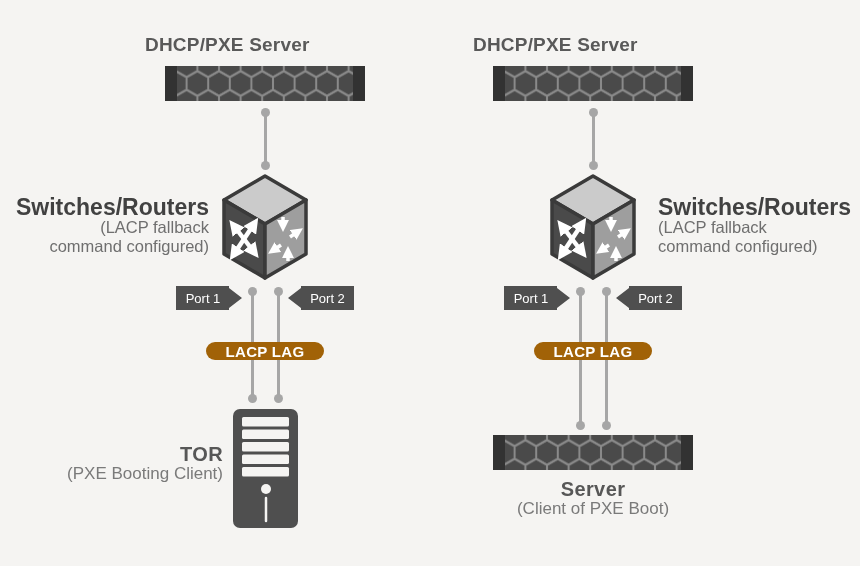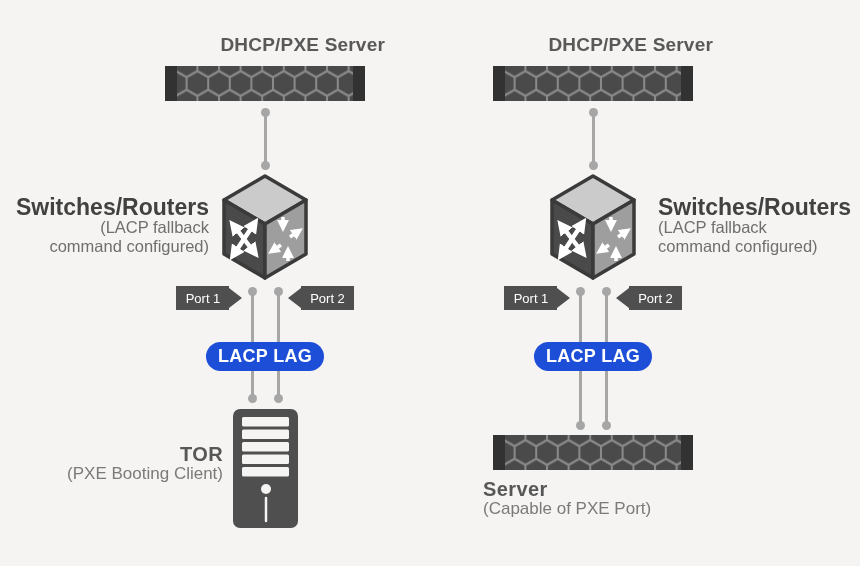--- a/index.html
+++ b/index.html
@@ -1,28 +1,28 @@
 <!DOCTYPE html>
 <html><head>
 <meta charset="utf-8">
 <style>
   html,body{margin:0;padding:0;background:#f5f4f2;font-family:"Liberation Sans",sans-serif;}
   .canvas{position:relative;width:860px;height:566px;background:#f5f4f2;overflow:hidden;}
   .abs{position:absolute;}
-  .title{position:absolute;width:240px;text-align:right;font-size:19px;font-weight:bold;color:#595959;letter-spacing:.2px;}
+  .title{position:absolute;width:240px;text-align:left;font-size:19px;font-weight:bold;color:#595959;letter-spacing:.2px;}
   .side-label{position:absolute;font-size:16.5px;line-height:19.5px;color:#6f6f6f;}
   .side-label .b{font-size:23px;font-weight:bold;color:#414141;}
   .right-align{text-align:right;}
-  .center-align{}
+  .center-align{text-align:center;}
   .node-label{position:absolute;font-size:17px;line-height:20px;color:#7a7a7a;}
   .node-label .b{font-size:20px;font-weight:bold;color:#575757;letter-spacing:.4px;}
   .vline{position:absolute;width:3px;background:#a6a6a6;}
   .dot{position:absolute;width:9px;height:9px;border-radius:50%;background:#a6a6a6;}
-  .pill{position:absolute;width:118px;height:29px;border-radius:15px;background:#1d4ed8;color:#ffffff;
-        font-size:18px;font-weight:bold;letter-spacing:.3px;display:flex;align-items:center;justify-content:center;}
+  .pill{position:absolute;width:118px;height:18px;border-radius:15px;background:#a16207;color:#ffffff;
+        font-size:15px;font-weight:bold;letter-spacing:.3px;display:flex;align-items:center;justify-content:center;}
   svg{display:block;}
   svg text{font-family:"Liberation Sans",sans-serif;}
 </style>
 </head>
 <body>
 
 <div class="canvas">
 
   <svg width="0" height="0" style="position:absolute" aria-hidden="true">
     <defs>
@@ -166,16 +166,16 @@
 
   <svg class="abs" style="left:493px;top:435px" width="200" height="35">
     <rect x="0" y="0" width="200" height="35" fill="#4a4a4a"></rect>
     <rect x="0" y="0" width="200" height="35" fill="url(#hexpat)"></rect>
     <rect x="0" y="0" width="12" height="35" fill="#323232"></rect>
     <rect x="188" y="0" width="12" height="35" fill="#323232"></rect>
   </svg>
 
   <div class="node-label center-align" style="left:483px;top:479px;width:220px">
     <div class="b">Server</div>
-    <div>(Capable of PXE Port)</div>
+    <div>(Client of PXE Boot)</div>
   </div>
 
 </div>
 
 </body></html>

